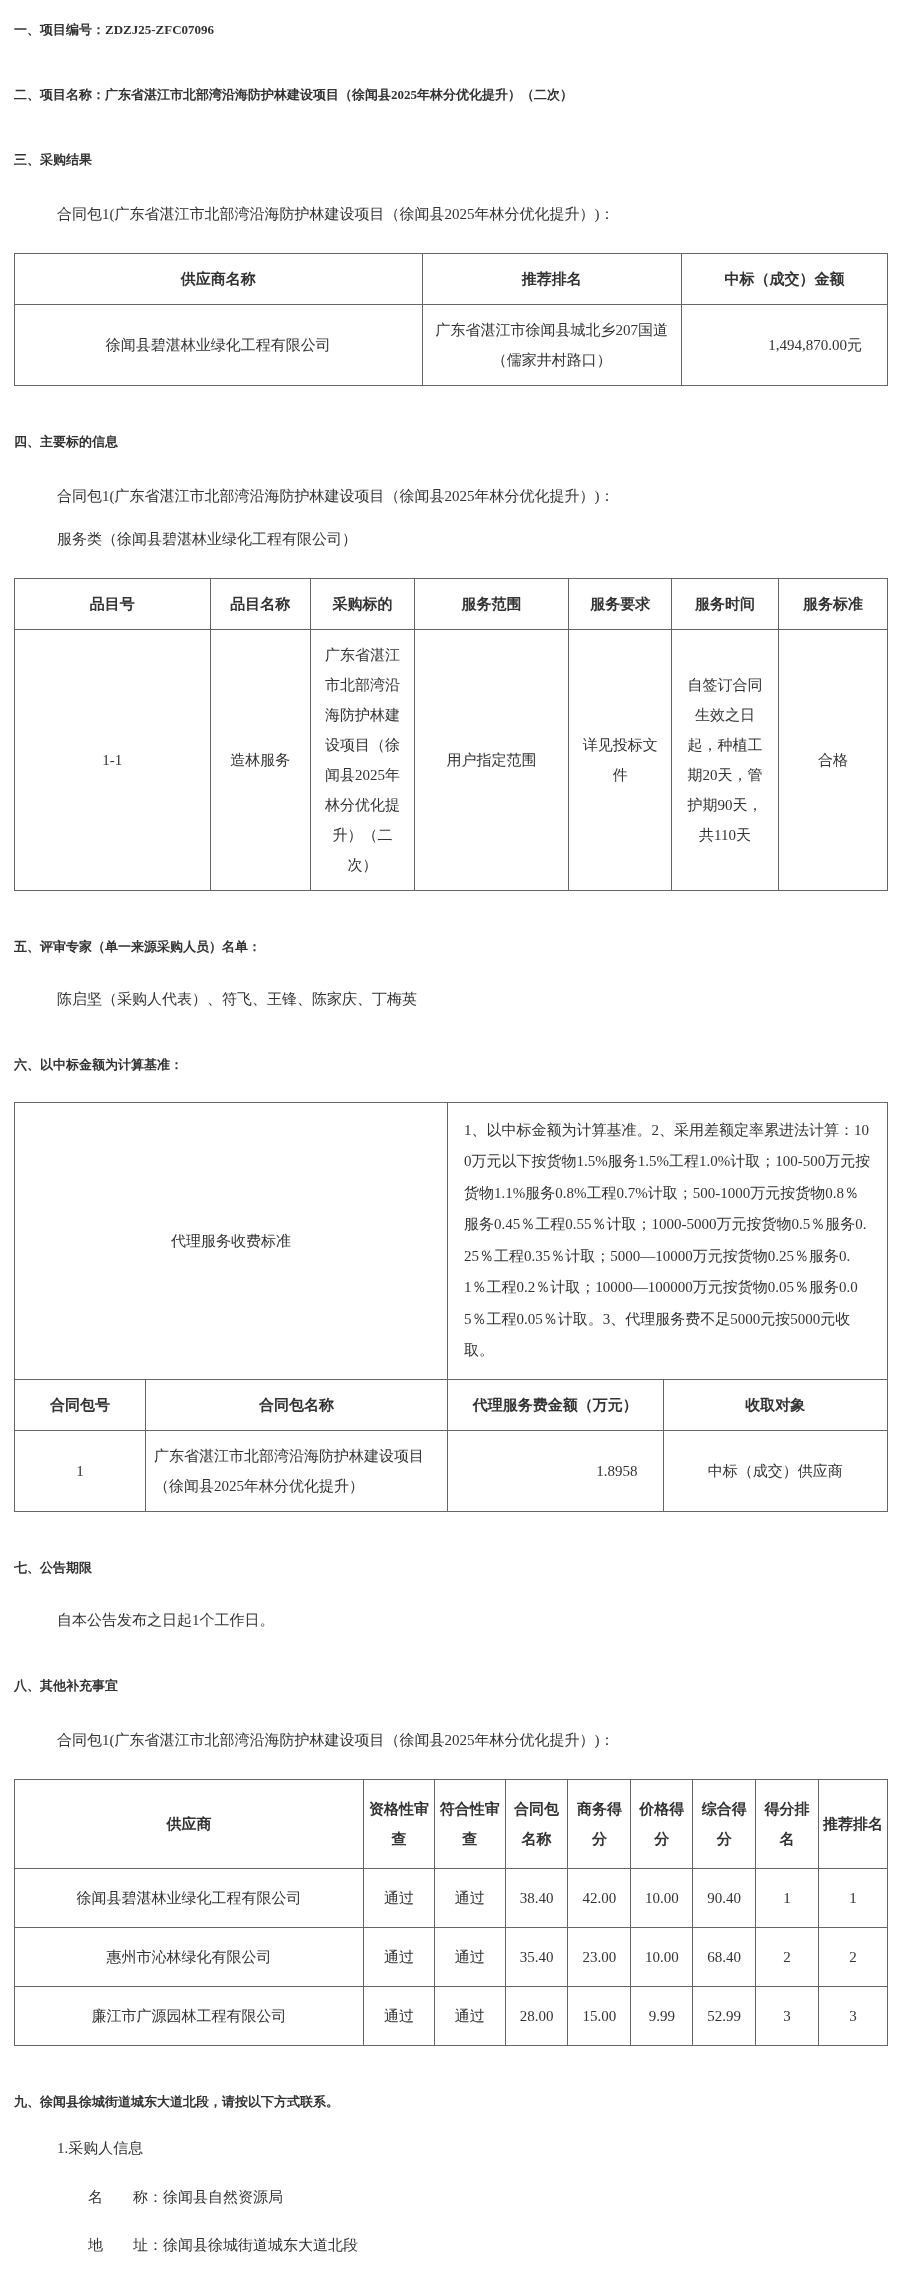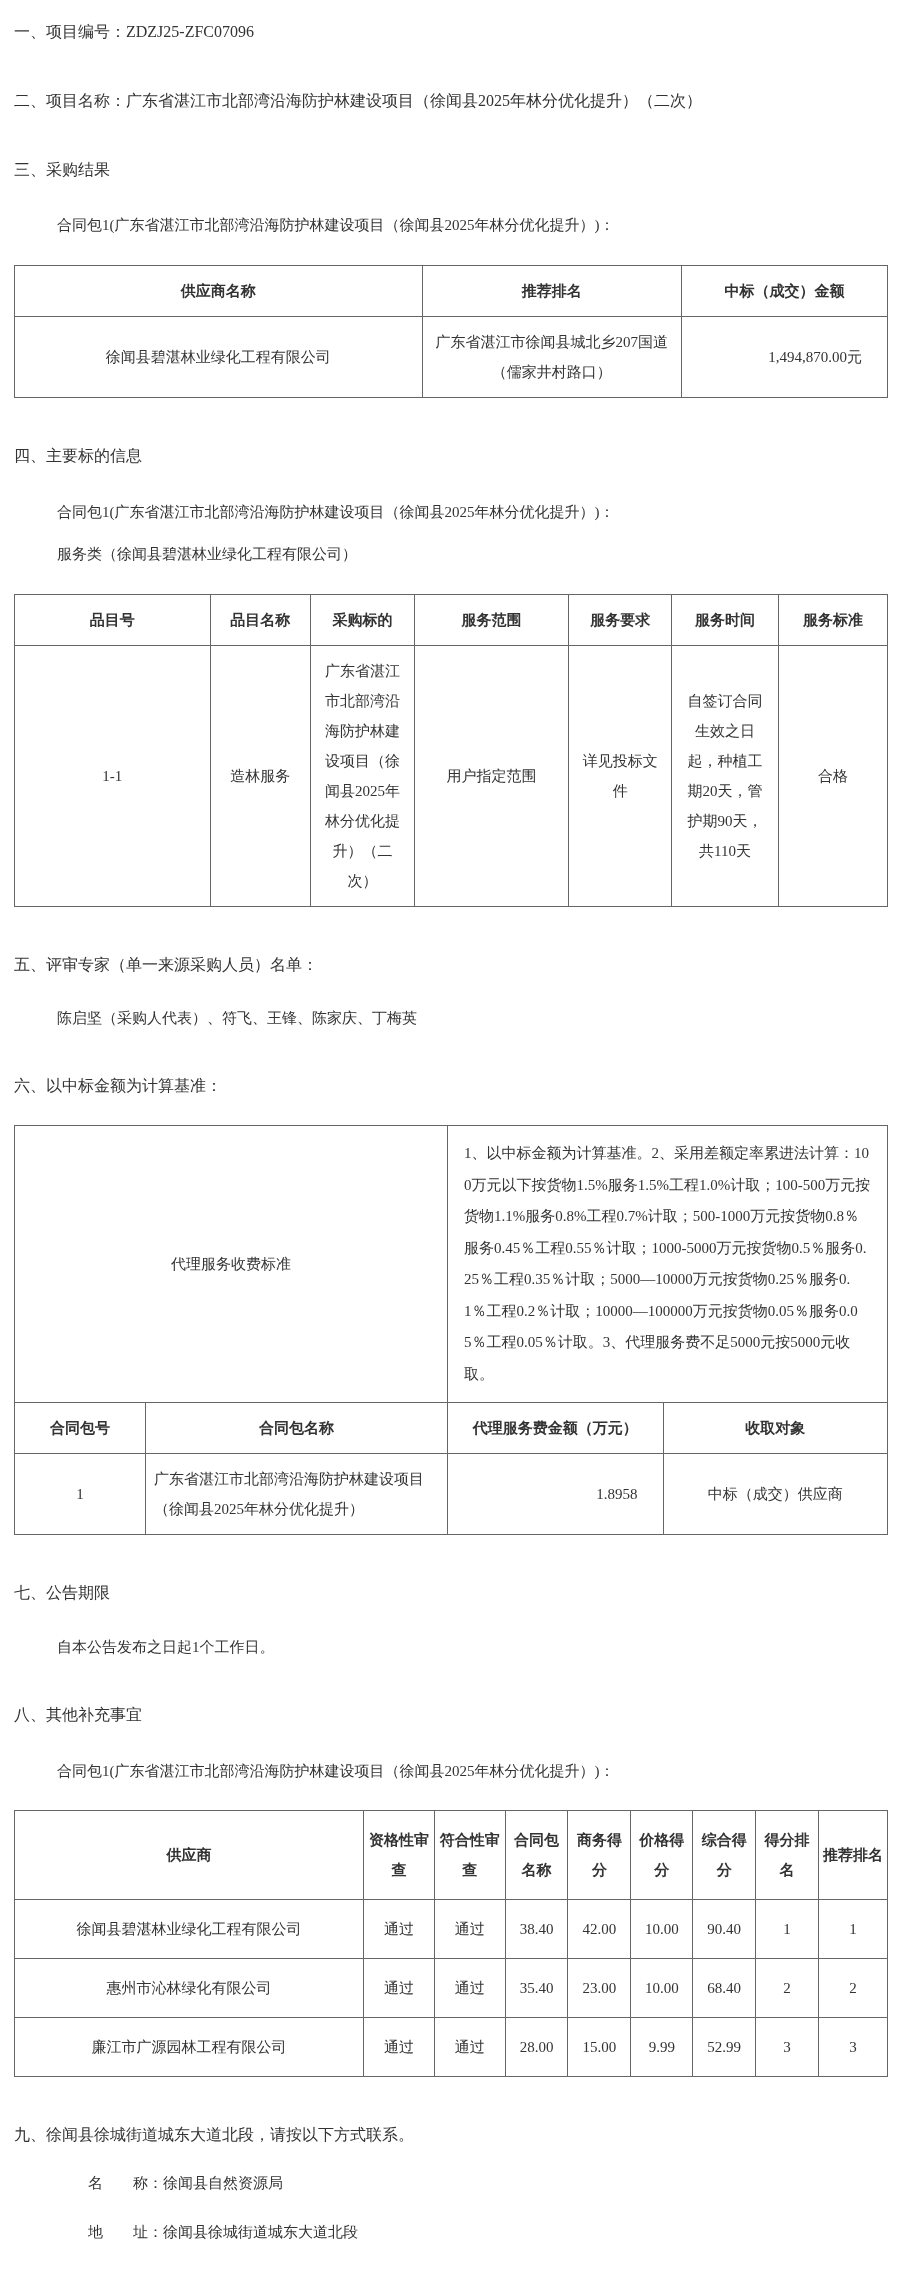--- a/index.html
+++ b/index.html
@@ -6,22 +6,22 @@
   html, body { margin: 0; padding: 0; background: #ffffff; }
   body {
     font-family: "Liberation Serif", "DejaVu Serif", serif;
     color: #333333;
     font-size: 15px;
   }
   .page { width: 902px; margin: 0 auto; background: #ffffff; }
   .main { padding: 10px 14px 46px 14px; }
 
   .sec-heading {
-    font-size: 16px;
-    font-weight: normal;
+    font-size: 13px;
+    font-weight: bold;
     color: #333333;
     margin: 48px 0 0 0;
     line-height: 1.3;
   }
   .sec-heading.first { margin-top: 12px; }
 
   .pkg-line { margin: 34px 0 0 43px; line-height: 1.5; }
   .pkg-line.tight { margin-top: 20px; }
 
   table {
@@ -216,18 +216,19 @@
         <td>9.99</td>
         <td>52.99</td>
         <td>3</td>
         <td>3</td>
       </tr>
     </tbody>
       </table>
 
     <div class="sec-heading">九、徐闻县徐城街道城东大道北段，请按以下方式联系。</div>
 
+    <div class="contact-title">1.采购人信息</div>
     <div class="contact-line">名　　称：徐闻县自然资源局</div>
     <div class="contact-line">地　　址：徐闻县徐城街道城东大道北段</div>
 
   </div>
 
 </div>
 
 </body></html>

